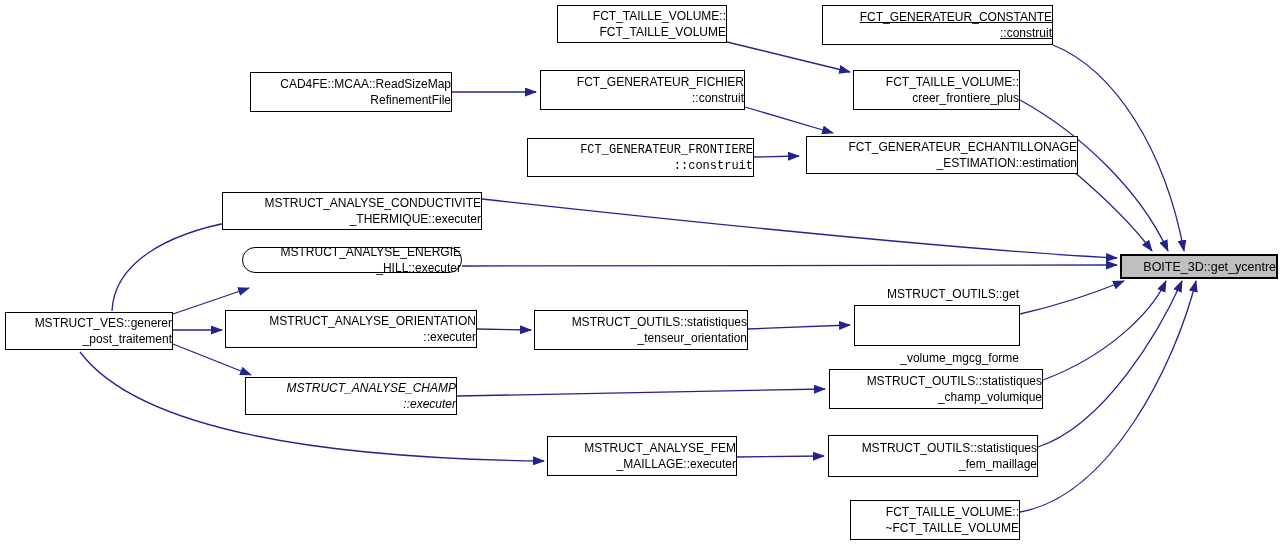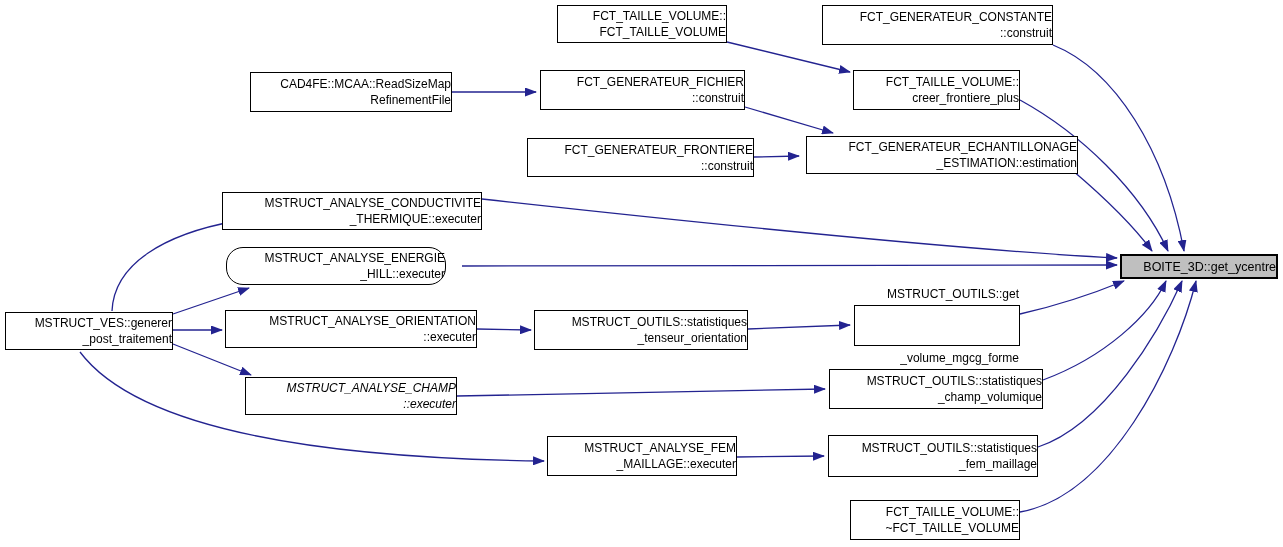--- a/index.html
+++ b/index.html
@@ -77,56 +77,56 @@
       <path marker-end="url(#arrow)" d="M1038,447 C1105,425 1160,330 1182,281"></path>
       <path marker-end="url(#arrow)" d="M1020,512 C1110,496 1175,365 1196,281"></path>
     </g>
   </svg>
 
   <div class="node" style="left:557px;top:5px;width:170px;height:38px;">
     <span>FCT_TAILLE_VOLUME::</span>
     <span>FCT_TAILLE_VOLUME</span>
   </div>
 
-  <div class="node" style="left:822px;top:5px;width:231px;height:40px;">
+  <div class="node" style="left:822px;top:5px;width:231px;height:40px;text-decoration:underline;">
     <span>FCT_GENERATEUR_CONSTANTE</span>
     <span>::construit</span>
   </div>
 
   <div class="node" style="left:250px;top:72px;width:202px;height:40px;">
     <span>CAD4FE::MCAA::ReadSizeMap</span>
     <span>RefinementFile</span>
   </div>
 
   <div class="node" style="left:540px;top:70px;width:205px;height:40px;">
     <span>FCT_GENERATEUR_FICHIER</span>
     <span>::construit</span>
   </div>
 
   <div class="node" style="left:853px;top:70px;width:167px;height:40px;">
     <span>FCT_TAILLE_VOLUME::</span>
     <span>creer_frontiere_plus</span>
   </div>
 
-  <div class="node" style="left:527px;top:138px;width:227px;height:39px;">
+  <div class="node" style="left:527px;top:138px;width:227px;height:39px;font-family:Liberation Mono, monospace;">
     <span>FCT_GENERATEUR_FRONTIERE</span>
     <span>::construit</span>
   </div>
 
   <div class="node" style="left:806px;top:136px;width:272px;height:38px;">
     <span>FCT_GENERATEUR_ECHANTILLONAGE</span>
     <span>_ESTIMATION::estimation</span>
   </div>
 
   <div class="node" style="left:222px;top:192px;width:260px;height:38px;">
     <span>MSTRUCT_ANALYSE_CONDUCTIVITE</span>
     <span>_THERMIQUE::executer</span>
   </div>
 
-  <div class="node" style="left:226px;top:247px;width:220px;height:38px;border-radius:17px;">
+  <div class="node" style="left:242px;top:247px;width:220px;height:26px;border-radius:17px;">
     <span>MSTRUCT_ANALYSE_ENERGIE</span>
     <span>_HILL::executer</span>
   </div>
 
   <div class="node" style="left:5px;top:312px;width:168px;height:38px;">
     <span>MSTRUCT_VES::generer</span>
     <span>_post_traitement</span>
   </div>
 
   <div class="node" style="left:225px;top:310px;width:252px;height:38px;padding-left:47px;">

